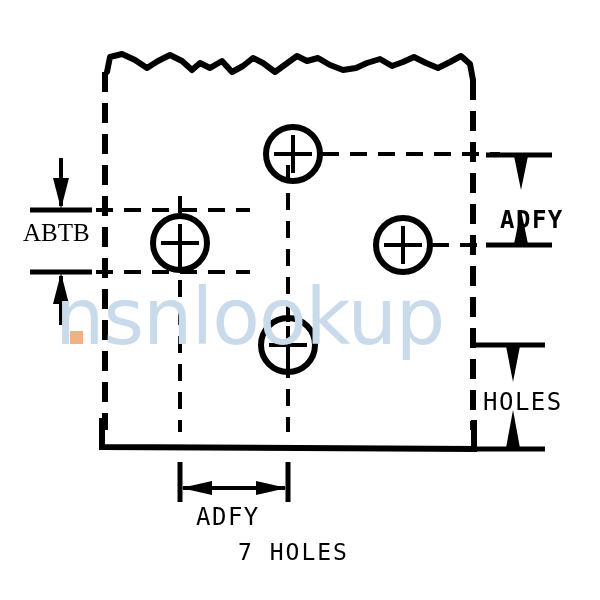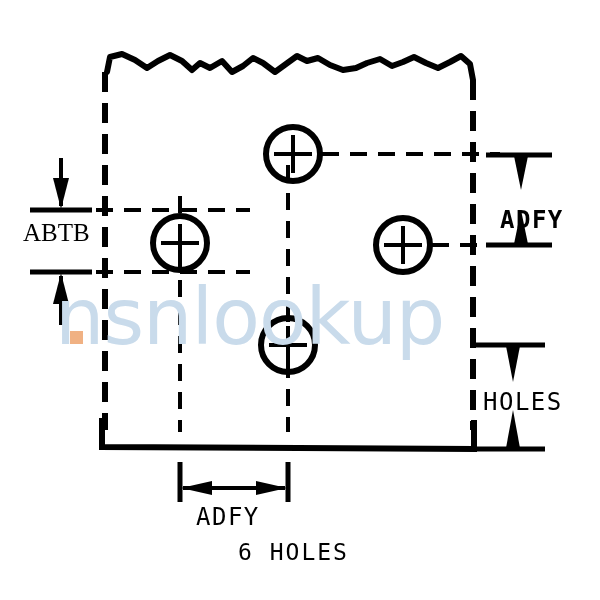--- a/index.html
+++ b/index.html
@@ -183,15 +183,15 @@
   </div>
 
   <div class="label label-serif" id="label-abtb">ABTB</div>
 
   <div class="label label-mono" id="label-adfy">ADFY</div>
 
   <div class="label label-mono" id="label-adfv">HOLES</div>
 
   <div class="label label-mono" id="label-adfx">ADFY</div>
 
-  <div class="label label-mono" id="label-holes">6 HOLES</div>
+  <div class="label label-mono" id="label-holes">7 HOLES</div>
 
 </div>
 
 </body></html>

